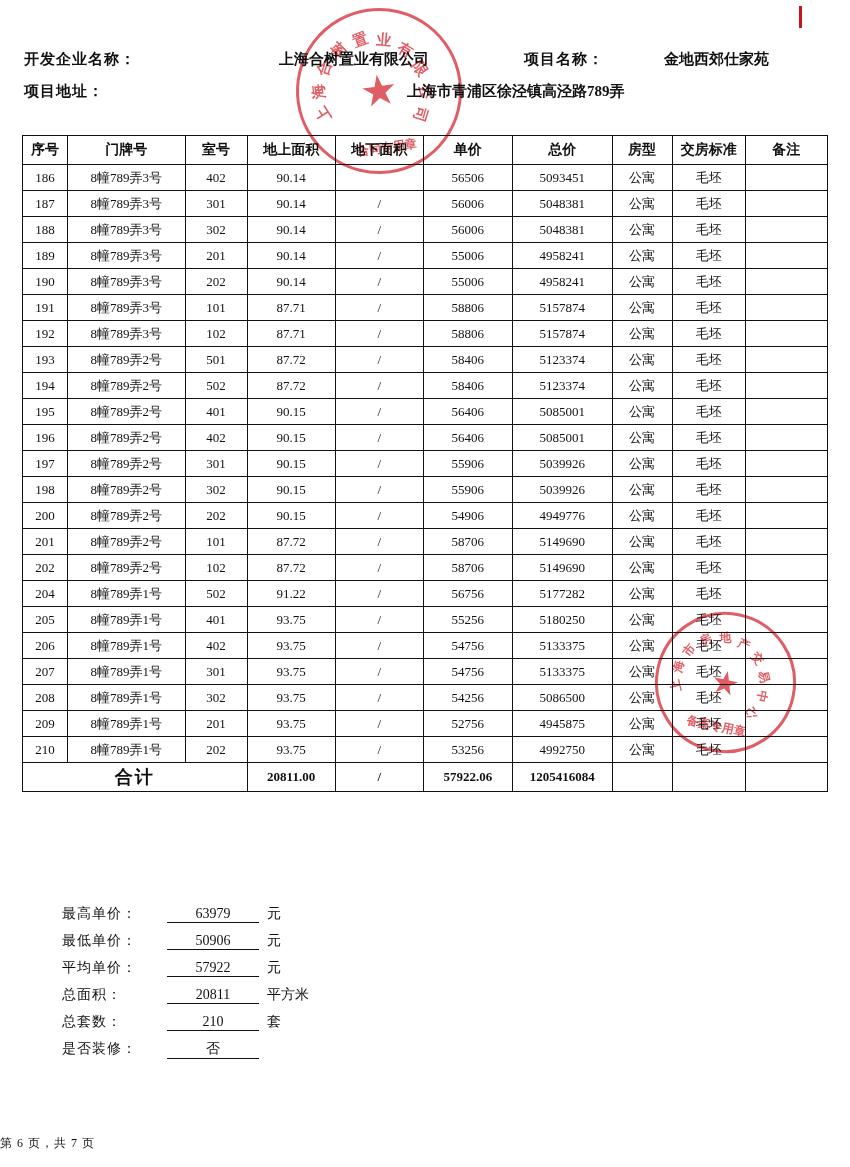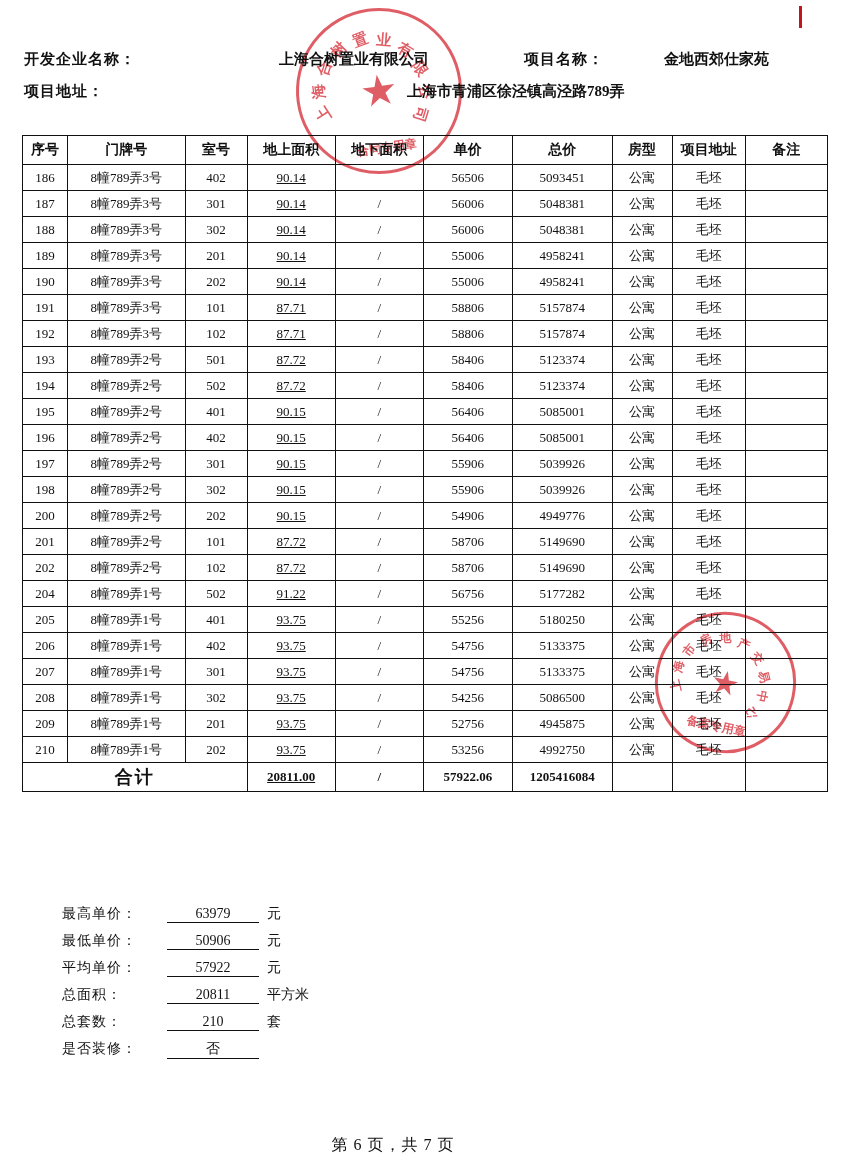--- a/index.html
+++ b/index.html
@@ -139,21 +139,21 @@
     white-space: nowrap;
   }
   table.main thead th {
     font-weight: bold;
     font-size: 14px;
     height: 28px;
   }
   table.main tbody td.col-seq { width: 42px; margin-top: 9px; }
   table.main tbody td.col-door { width: 120px; }
   table.main tbody td.col-room { width: 62px; }
-  table.main tbody td.col-above { width: 88px; text-decoration: underline; }
+  table.main tbody td.col-above { width: 88px; }
   table.main tbody td.col-below { width: 88px; }
   table.main tbody td.col-unit { width: 90px; }
   table.main tbody td.col-total { width: 100px; }
   table.main tbody td.col-type { width: 60px; }
   table.main tbody td.col-std { width: 70px; text-align: center; }
   table.main tbody td.col-note { width: 86px; }
   tr.total-row td {
     font-weight: bold;
     height: 28px;
   }
@@ -189,22 +189,21 @@
     margin-left: 8px;
     white-space: nowrap;
   }
 
   
   .footer {
     position: absolute;
     left: 0;
     top: 1135px;
     width: 786px;
-    text-align: center;
-    font-size: 16px;
+    font-size: 12px;
     letter-spacing: 1px;
   }
 </style>
 </head>
 <body>
 
 <div class="page">
 
   <div class="corner-tick"></div>
 
@@ -259,21 +258,21 @@
     <thead>
       <tr id="thead-row">
           <th class="col-seq">序号</th>
           <th class="col-door">门牌号</th>
           <th class="col-room">室号</th>
           <th class="col-above">地上面积</th>
           <th class="col-below">地下面积</th>
           <th class="col-unit">单价</th>
           <th class="col-total">总价</th>
           <th class="col-type">房型</th>
-          <th class="col-std">项目地址</th>
+          <th class="col-std">交房标准</th>
           <th class="col-note">备注</th>
         </tr>
     </thead>
     <tbody id="tbody">
         <tr>
           <td class="col-seq">186</td>
           <td class="col-door">8幢789弄3号</td>
           <td class="col-room">402</td>
           <td class="col-above">90.14</td>
           <td class="col-below"></td>

